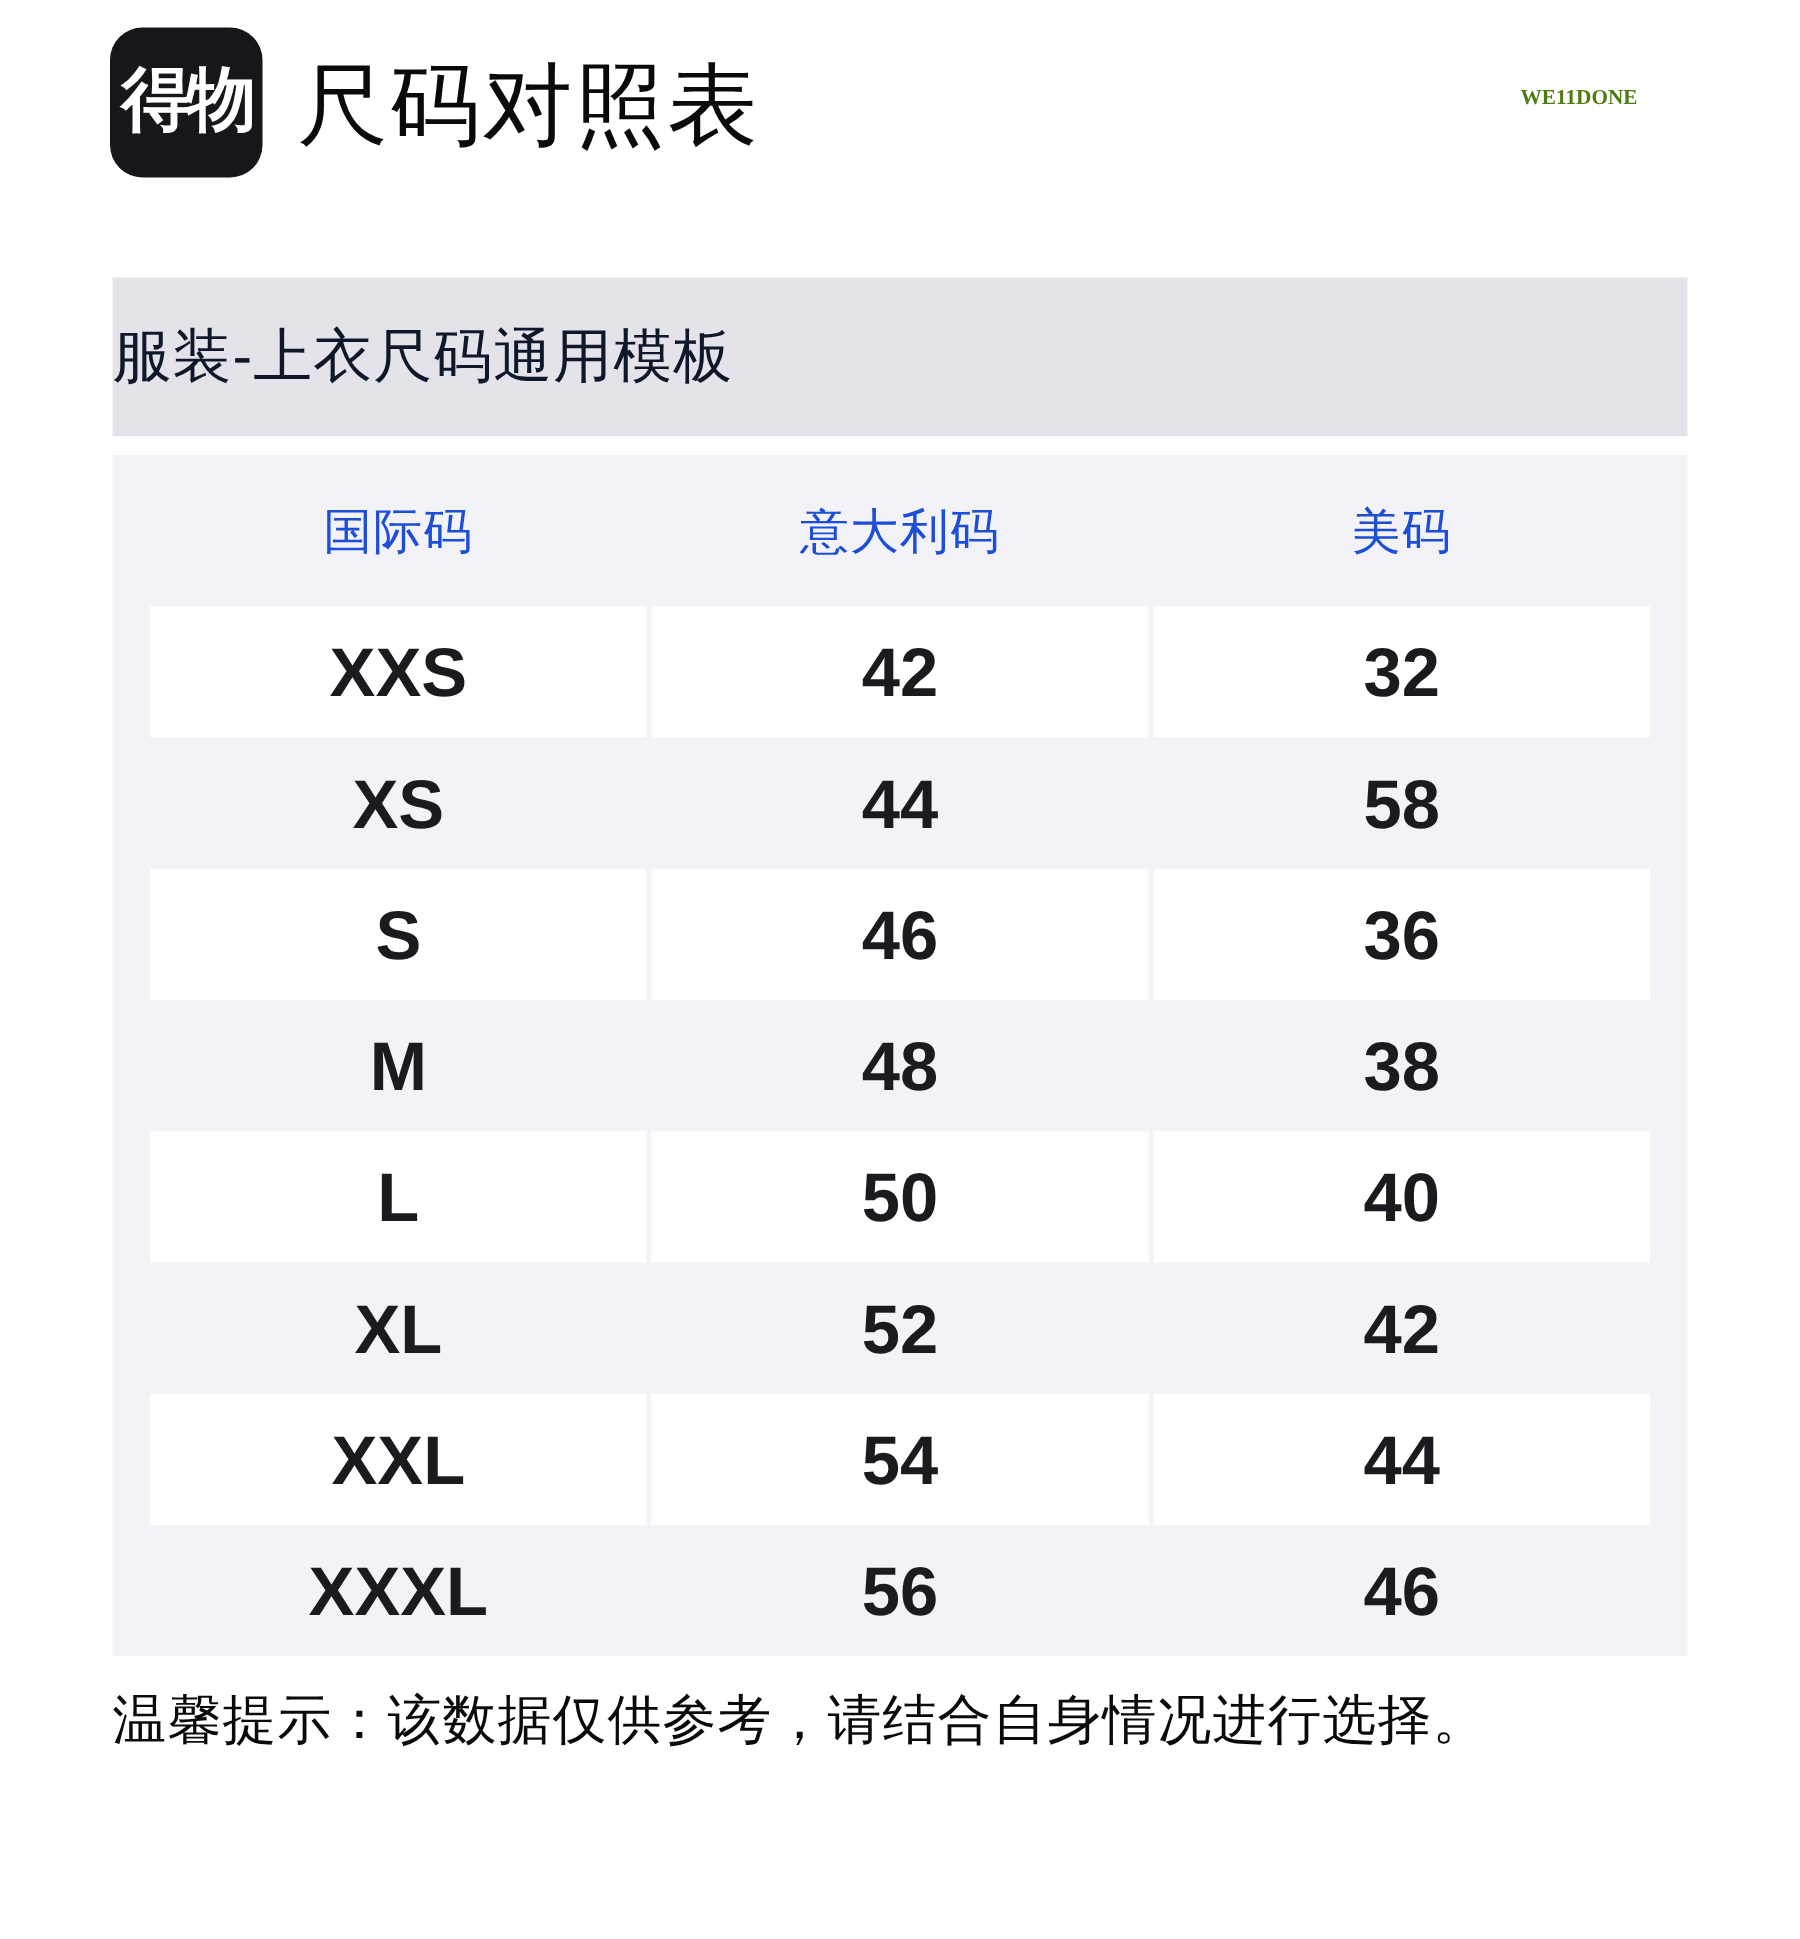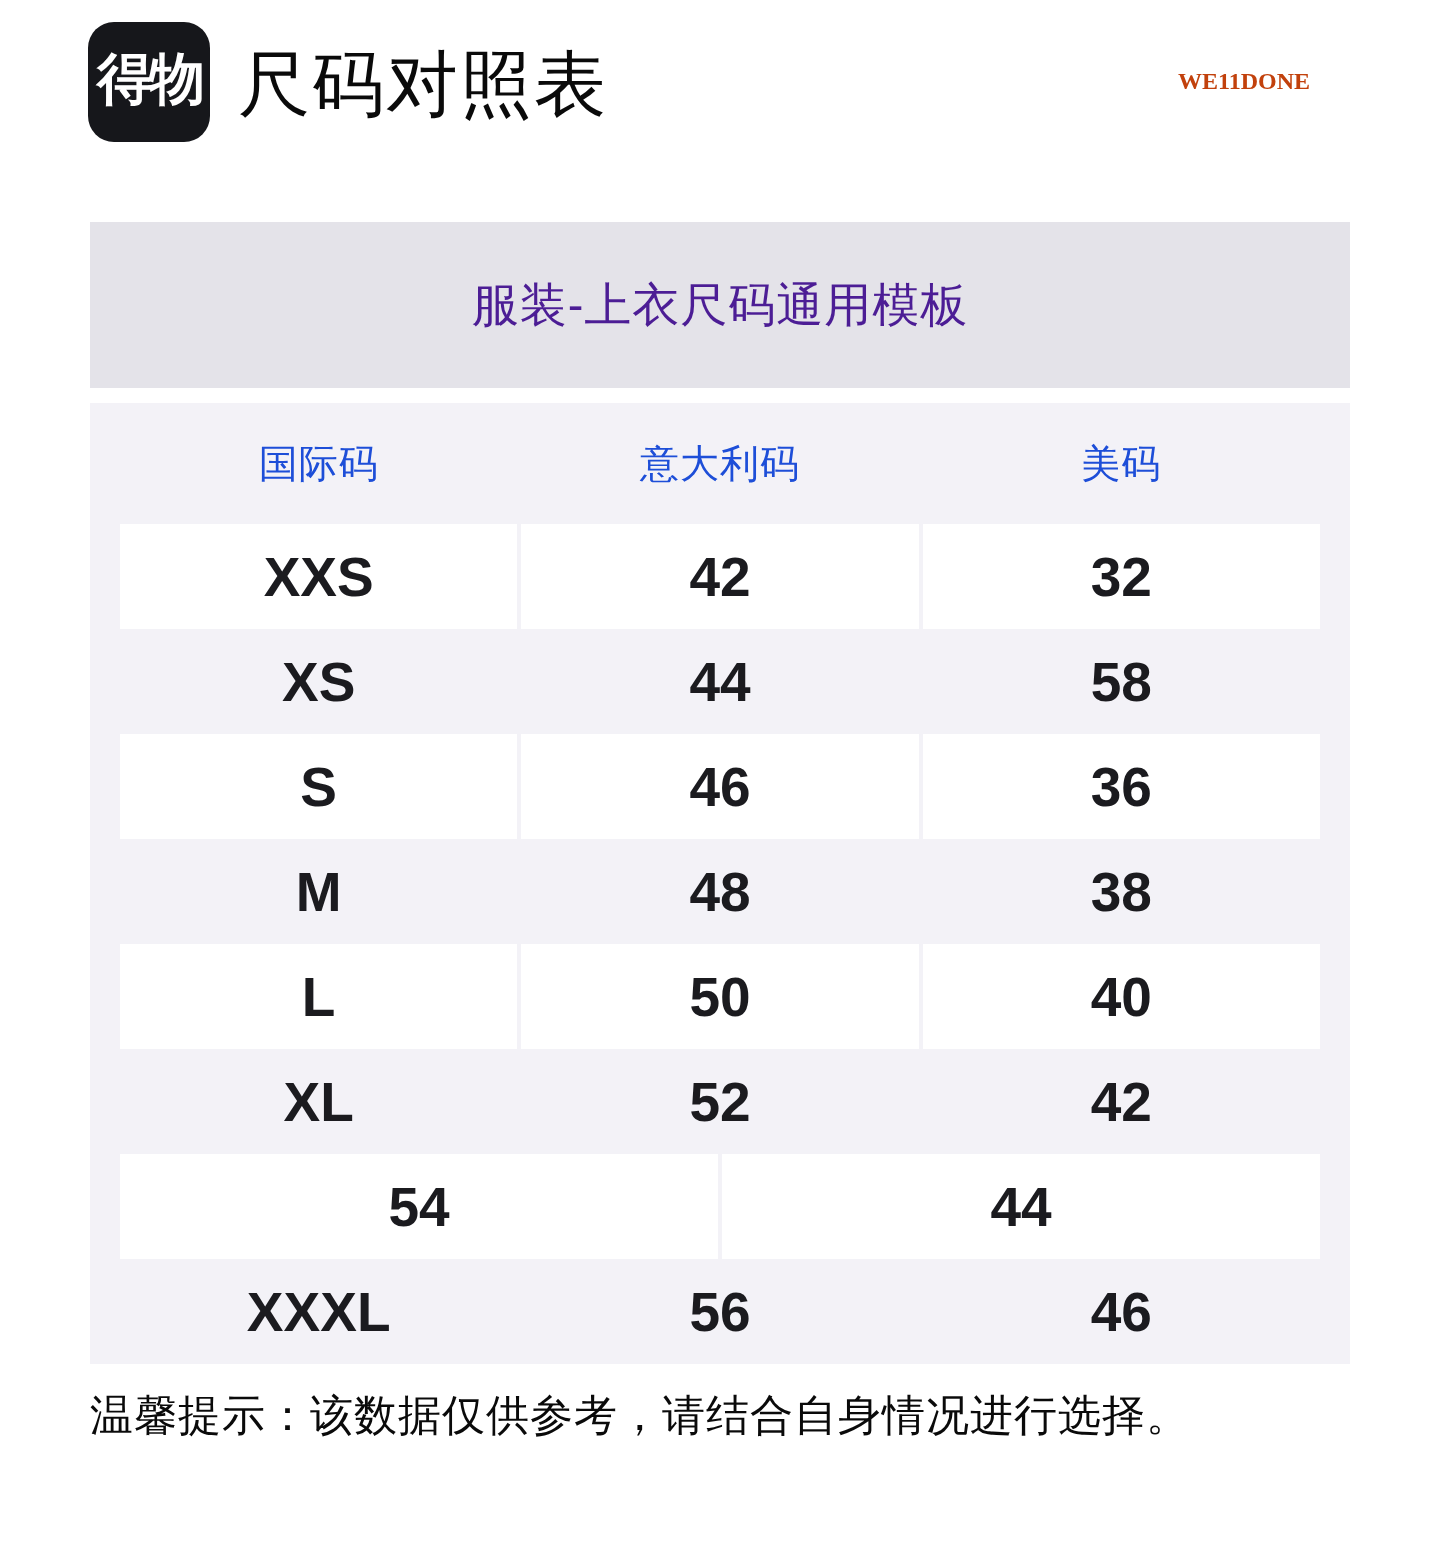--- a/index.html
+++ b/index.html
@@ -30,34 +30,34 @@
     position: absolute;
     left: 238px; top: 44px;
     font-size: 72px; font-weight: 500;
     letter-spacing: 2px; line-height: 1.15;
     color: #0a0a0a;
     white-space: nowrap;
   }
   .brand {
     position: absolute;
     right: 130px; top: 68px;
-    font-size: 24px; font-weight: 700;
+    font-size: 17px; font-weight: 700;
     letter-spacing: 0px;
-    color: #c2410c;
+    color: #4d7c0f;
     text-align: center;
   }
 
   
   .banner {
     margin: 80px 90px 0 90px;
-    height: 166px;
+    height: 127px;
     background: var(--banner-bg, #e4e3e9);
-    display: flex; align-items: center; justify-content: center;
+    display: flex; align-items: center; 
     font-size: 47px; font-weight: 500;
-    color: #4c1d95;
+    color: #0f172a;
     letter-spacing: 1px;
   }
 
   
   .size-table {
     margin: 15px 90px 0 90px;
     background: var(--table-bg, #f3f2f7);
     padding: 0 30px;
   }
   .thead {
@@ -134,20 +134,21 @@
         <div class="tcell">L</div>
         <div class="tcell">50</div>
         <div class="tcell">40</div>
       </div>
       <div class="trow">
         <div class="tcell">XL</div>
         <div class="tcell">52</div>
         <div class="tcell">42</div>
       </div>
       <div class="trow white">
+        <div class="tcell">XXL</div>
         <div class="tcell">54</div>
         <div class="tcell">44</div>
       </div>
       <div class="trow">
         <div class="tcell">XXXL</div>
         <div class="tcell">56</div>
         <div class="tcell">46</div>
       </div>
     </div>
 </section>

